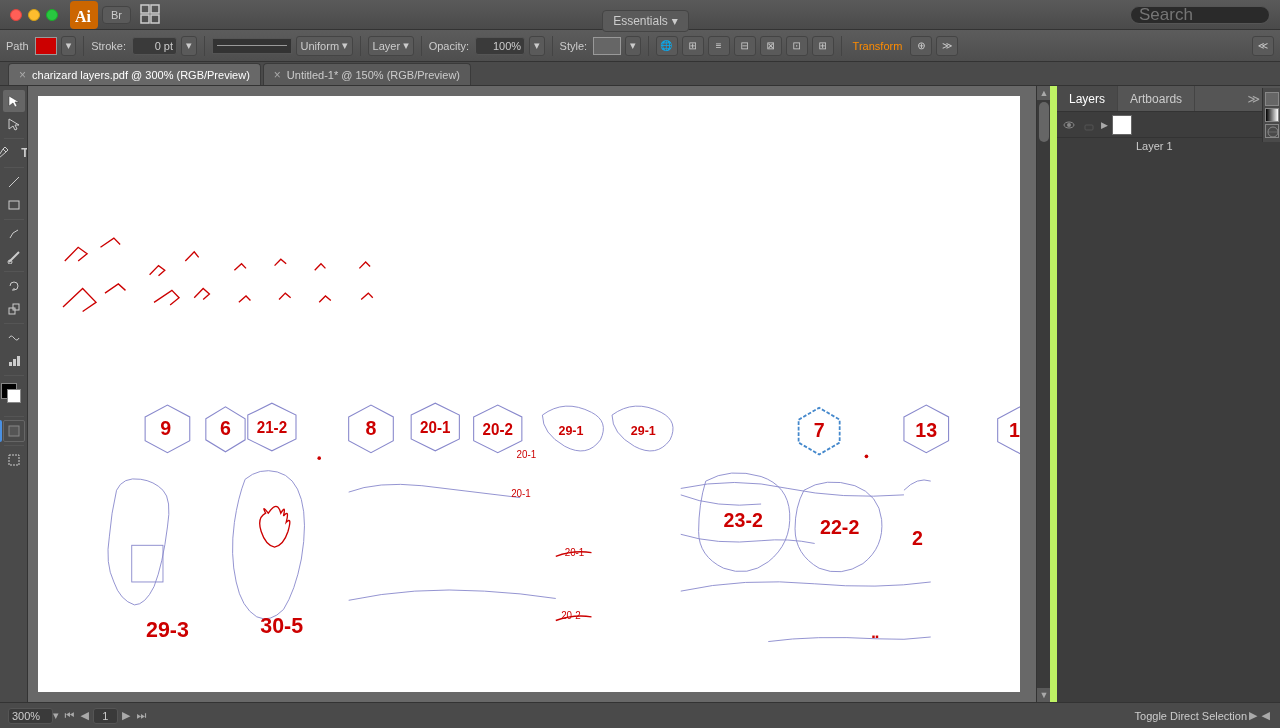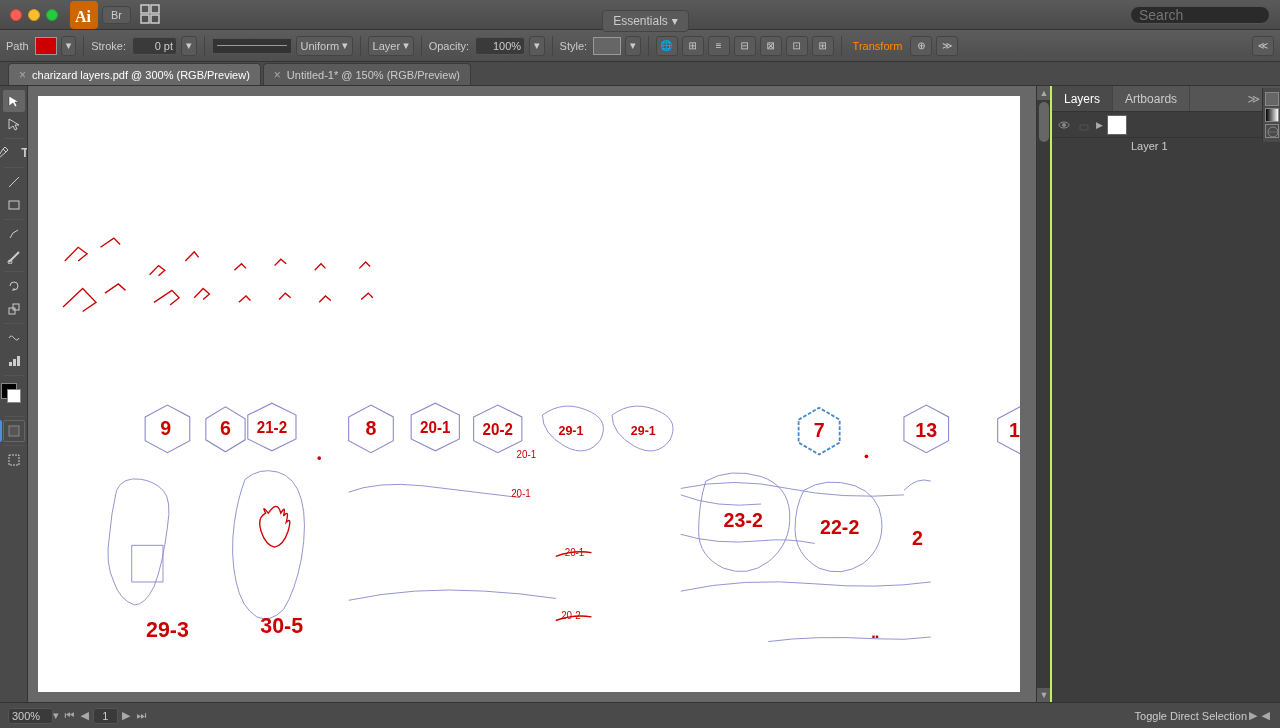--- a/index.html
+++ b/index.html
@@ -16,21 +16,21 @@
     }
     .traffic-lights { display: flex; gap: 6px; margin-right: 10px; }
     .traffic-light { width: 12px; height: 12px; border-radius: 50%; cursor: pointer; }
     .tl-red { background: #ff5f57; border: 1px solid #e0443e; }
     .tl-yellow { background: #febc2e; border: 1px solid #d4a017; }
     .tl-green { background: #28c840; border: 1px solid #1aab29; }
     .app-icon { width: 30px; height: 30px; display: flex; align-items: center; justify-content: flex-end; font-weight: bold; font-size: 18px; color: #e8a020; margin-right: 4px; }
     .titlebar-center { flex: 1; display: flex; align-items: center; justify-content: center; gap: 10px; }
     .titlebar-btn { background: #5a5a5a; border: 1px solid #444; border-radius: 4px; padding: 2px 8px; color: #ccc; font-size: 11px; cursor: pointer; }
     .essentials-btn { background: #5a5a5a; border: 1px solid #444; border-radius: 4px; padding: 3px 10px; color: #ccc; font-size: 12px; cursor: pointer; display: flex; align-items: center; gap: 4px; margin-top: 12px; }
-    .search-box { width: 140px; height: 18px; background: #2a2a2a; border: 1px solid #555; border-radius: 9px; padding: 0 8px; color: #ccc; font-size: 14px; }
+    .search-box { width: 140px; height: 18px; background: #2a2a2a; border: 1px solid #555; border-radius: 9px; padding: 0 8px; color: #ccc; font-size: 17px; }
 
     
     #toolbar {
       height: 32px;
       background: linear-gradient(to bottom, #5c5c5c, #4e4e4e);
       display: flex;
       align-items: center;
       padding: 0 6px;
       border-bottom: 1px solid #333;
       gap: 4px;
@@ -133,21 +133,21 @@
       flex-direction: column;
     }
     .scroll-arrow { width: 14px; height: 14px; background: #5a5a5a; display: flex; align-items: center; justify-content: center; cursor: pointer; color: #aaa; font-size: 9px; }
     .scroll-track { flex: 1; background: #3a3a3a; }
     .scroll-thumb { width: 10px; height: 40px; background: #666; border-radius: 5px; margin: 2px auto; cursor: pointer; }
 
     
     #right-panel {
       width: 230px;
       background: #4a4a4a;
-      border-left: 2px solid #bef264;
+      border-left: 7px solid #bef264;
       display: flex;
       flex-direction: column;
     }
     #layers-header {
       display: flex;
       align-items: center;
       background: #555;
       border-bottom: 1px solid #333;
       height: 26px;
     }

